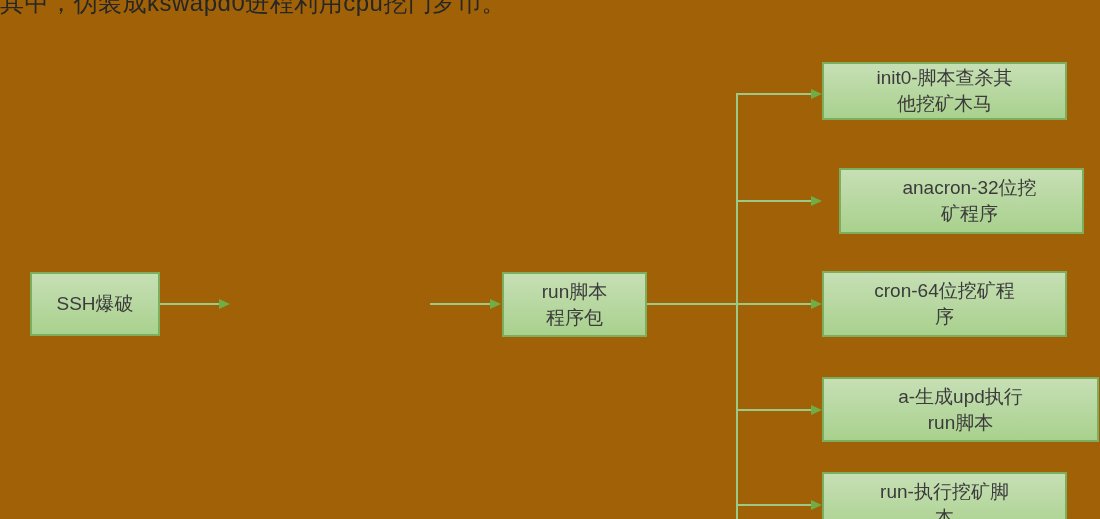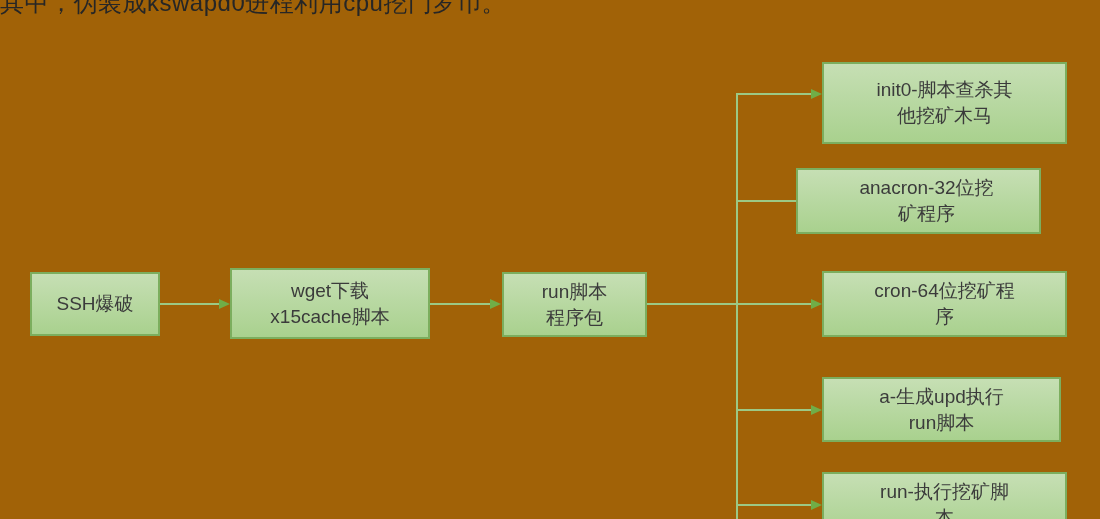--- a/index.html
+++ b/index.html
@@ -34,24 +34,24 @@
     line-height: 26px;
     display: flex;
     align-items: center;
     justify-content: center;
     text-align: center;
     white-space: pre-line;
   }
   .n-ssh      { left: 30px;  top: 272px; width: 130px; height: 64px; }
   .n-wget     { left: 230px; top: 268px; width: 200px; height: 71px; }
   .n-download { left: 502px; top: 272px; width: 145px; height: 65px; }
-  .n-init0    { left: 822px; top: 62px;  width: 245px; height: 82px; }
-  .n-anacron  { left: 796px; top: 168px; width: 245px; height: 66px; padding-left: 16px; }
+  .n-init0    { left: 822px; top: 62px;  width: 245px; height: 58px; }
+  .n-anacron  { left: 839px; top: 168px; width: 245px; height: 66px; padding-left: 16px; }
   .n-cron     { left: 822px; top: 271px; width: 245px; height: 66px; }
-  .n-a        { left: 822px; top: 377px; width: 239px; height: 65px; }
+  .n-a        { left: 822px; top: 377px; width: 277px; height: 65px; }
   .n-run      { left: 822px; top: 472px; width: 245px; height: 66px; }
 
   .hline, .vline {
     position: absolute;
     background: #9cc985;
   }
   .hline { height: 2px; }
   .vline { width: 2px; }
 
   .l-ab    { left: 160px; top: 303px; width: 60px; }
@@ -97,22 +97,20 @@
 
   <div class="arrowhead a-ab"></div>
   <div class="arrowhead a-bc"></div>
   <div class="arrowhead a-main"></div>
   <div class="arrowhead a-b1"></div>
   <div class="arrowhead a-b2"></div>
   <div class="arrowhead a-b4"></div>
   <div class="arrowhead a-b5"></div>
 
   <div class="node n-ssh">SSH爆破</div>
-  <div class="node n-wget">wget下载
-x15cache脚本</div>
   <div class="node n-download">run脚本
 程序包</div>
   <div class="node n-init0">init0-脚本查杀其
 他挖矿木马</div>
   <div class="node n-anacron">anacron-32位挖
 矿程序</div>
   <div class="node n-cron">cron-64位挖矿程
 序</div>
   <div class="node n-a">a-生成upd执行
 run脚本</div>

